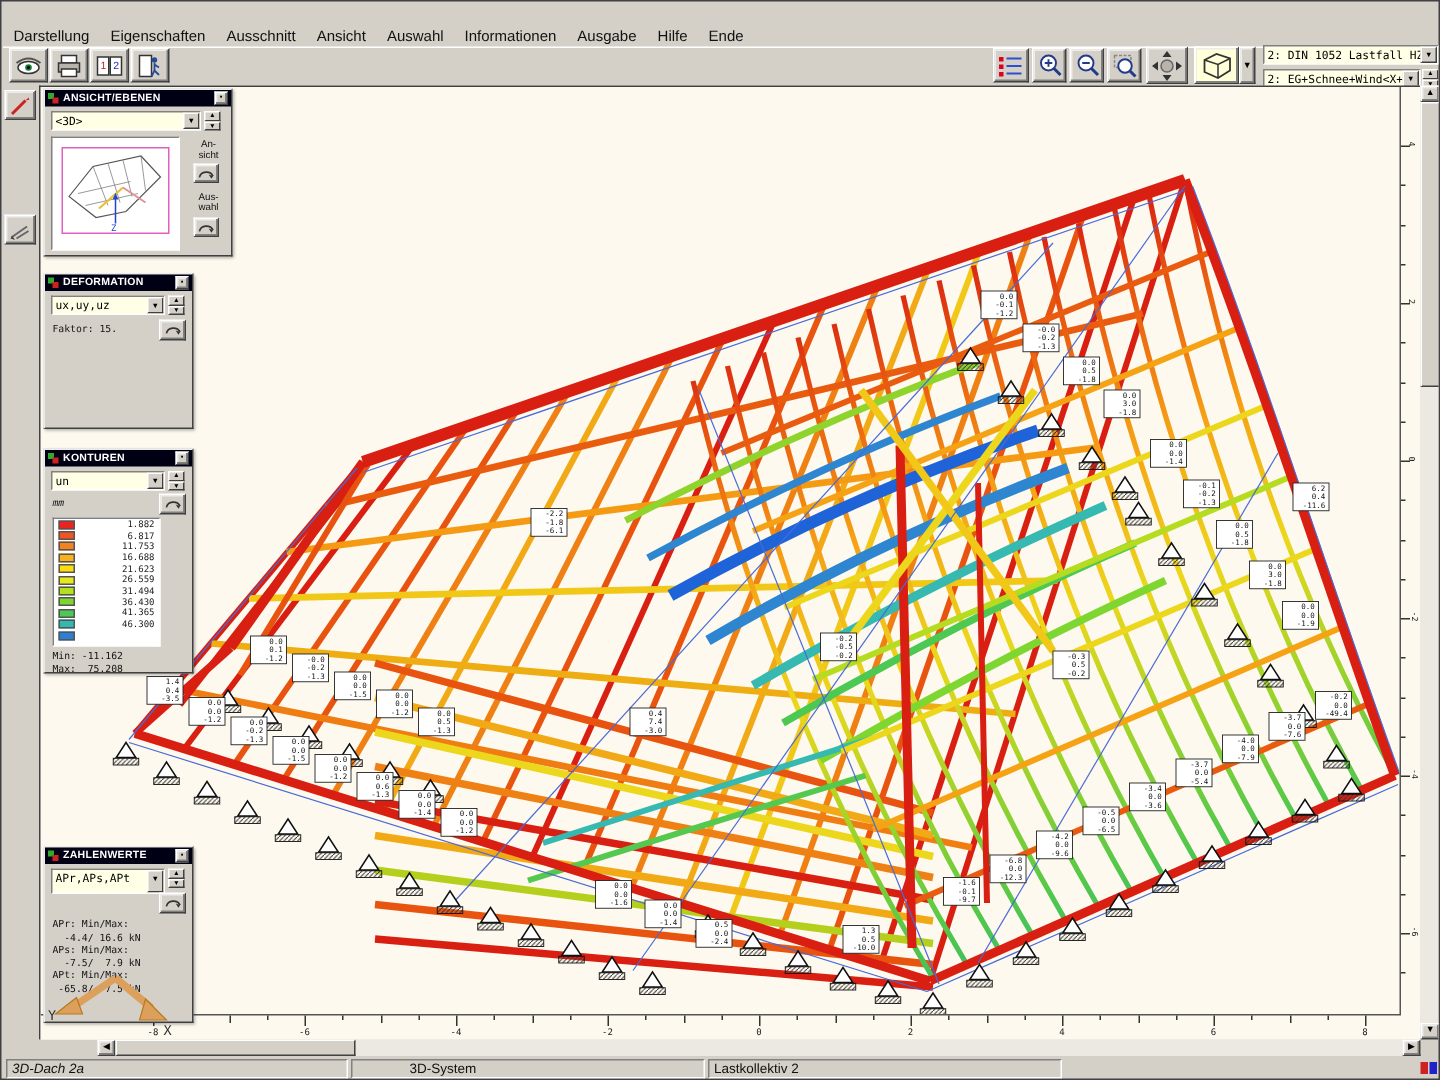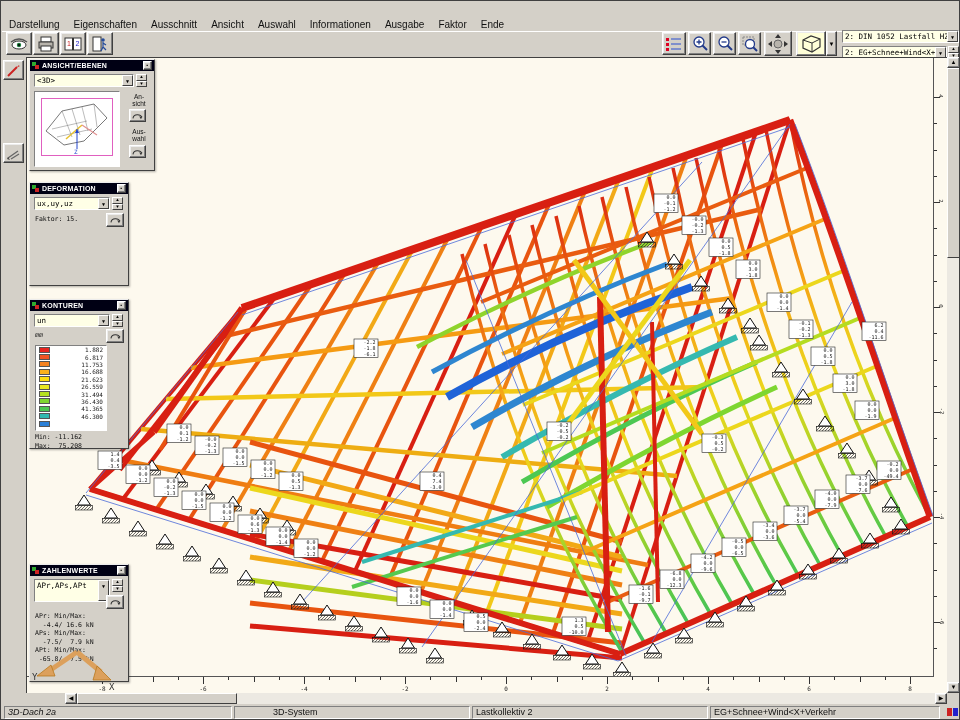--- a/index.html
+++ b/index.html
@@ -76,21 +76,21 @@
 
 
   <div class="menubar" id="menubar">
       <span class="mi">Darstellung</span>
       <span class="mi">Eigenschaften</span>
       <span class="mi">Ausschnitt</span>
       <span class="mi">Ansicht</span>
       <span class="mi">Auswahl</span>
       <span class="mi">Informationen</span>
       <span class="mi">Ausgabe</span>
-      <span class="mi">Faktor</span>
+      <span class="mi">Hilfe</span>
       <span class="mi">Ende</span>
     </div>
 
   <div class="toolbar">
     <span class="tbtn raised" style="left:4px;top:0;width:26px;height:23px;">
       <svg width="20" height="18" viewBox="0 0 20 18">
         <path d="M2,7 Q10,1 18,7" fill="none" stroke="#555" stroke-width="1.4"></path>
         <ellipse cx="10" cy="10" rx="7" ry="4" fill="#fff" stroke="#333" stroke-width="1"></ellipse>
         <circle cx="10" cy="10" r="2.2" fill="#1a7a3a"></circle>
           <circle cx="10" cy="10" r="1" fill="#000"></circle>
@@ -955,21 +955,21 @@
 
     <div class="panel" style="left:2px;top:506px;width:100px;height:118px;">
       <div class="ptitle">
         <span class="picon">
             <i style="left:0;top:0;background:#2faa2f;"></i>
             <i style="left:3px;top:3px;background:#cc2222;"></i>
           </span>
         <span>ZAHLENWERTE</span>
         <span class="pclose raised">▪</span>
       </div>
-      <span class="combo" style="left:4px;top:14px;width:76px;height:23px;padding-right:11px;">
+      <span class="combo" style="left:4px;top:14px;width:76px;height:17px;padding-right:11px;">
         <span>APr,APs,APt</span>
         <span class="db">▼</span>
       </span>
       <span class="spin" style="left:82px;top:14px;height:13px;">
           <div>▲</div>
           <div>▼</div>
         </span>
       <span class="act-btn raised" style="left:76px;top:30px;">
         <svg width="13" height="10" viewBox="0 0 14 11">
             <path d="M2,8 C3,3 10,3 12,7" fill="none" stroke="#333" stroke-width="1.2"></path>
@@ -1003,20 +1003,19 @@
     <div class="sarw raised" style="left:39px;top:0;width:12px;height:11px;line-height:9px;">◀</div>
     <div class="thumb" style="left:51px;top:0;width:160px;height:11px;"></div>
     <div class="sarw raised" style="left:909px;top:0;width:12px;height:11px;line-height:9px;">▶</div>
   </div>
 
   <div class="statusbar">
     <div style="display:flex;gap:2px;" id="statusfields">
         <div class="sbf">3D-Dach 2a</div>
         <div class="sbf">3D-System</div>
         <div class="sbf">Lastkollektiv 2</div>
-        <div class="sbf">EG+Schnee+Wind&lt;X+Verkehr</div>
       </div>
     <span style="margin-left:auto;width:11px;height:11px;position:relative;">
       <i style="position:absolute;left:0;top:1px;width:5px;height:8px;background:#c22;"></i>
       <i style="position:absolute;left:6px;top:1px;width:5px;height:8px;background:#22c;"></i>
     </span>
   </div>
 </div>
 
 </body></html>

